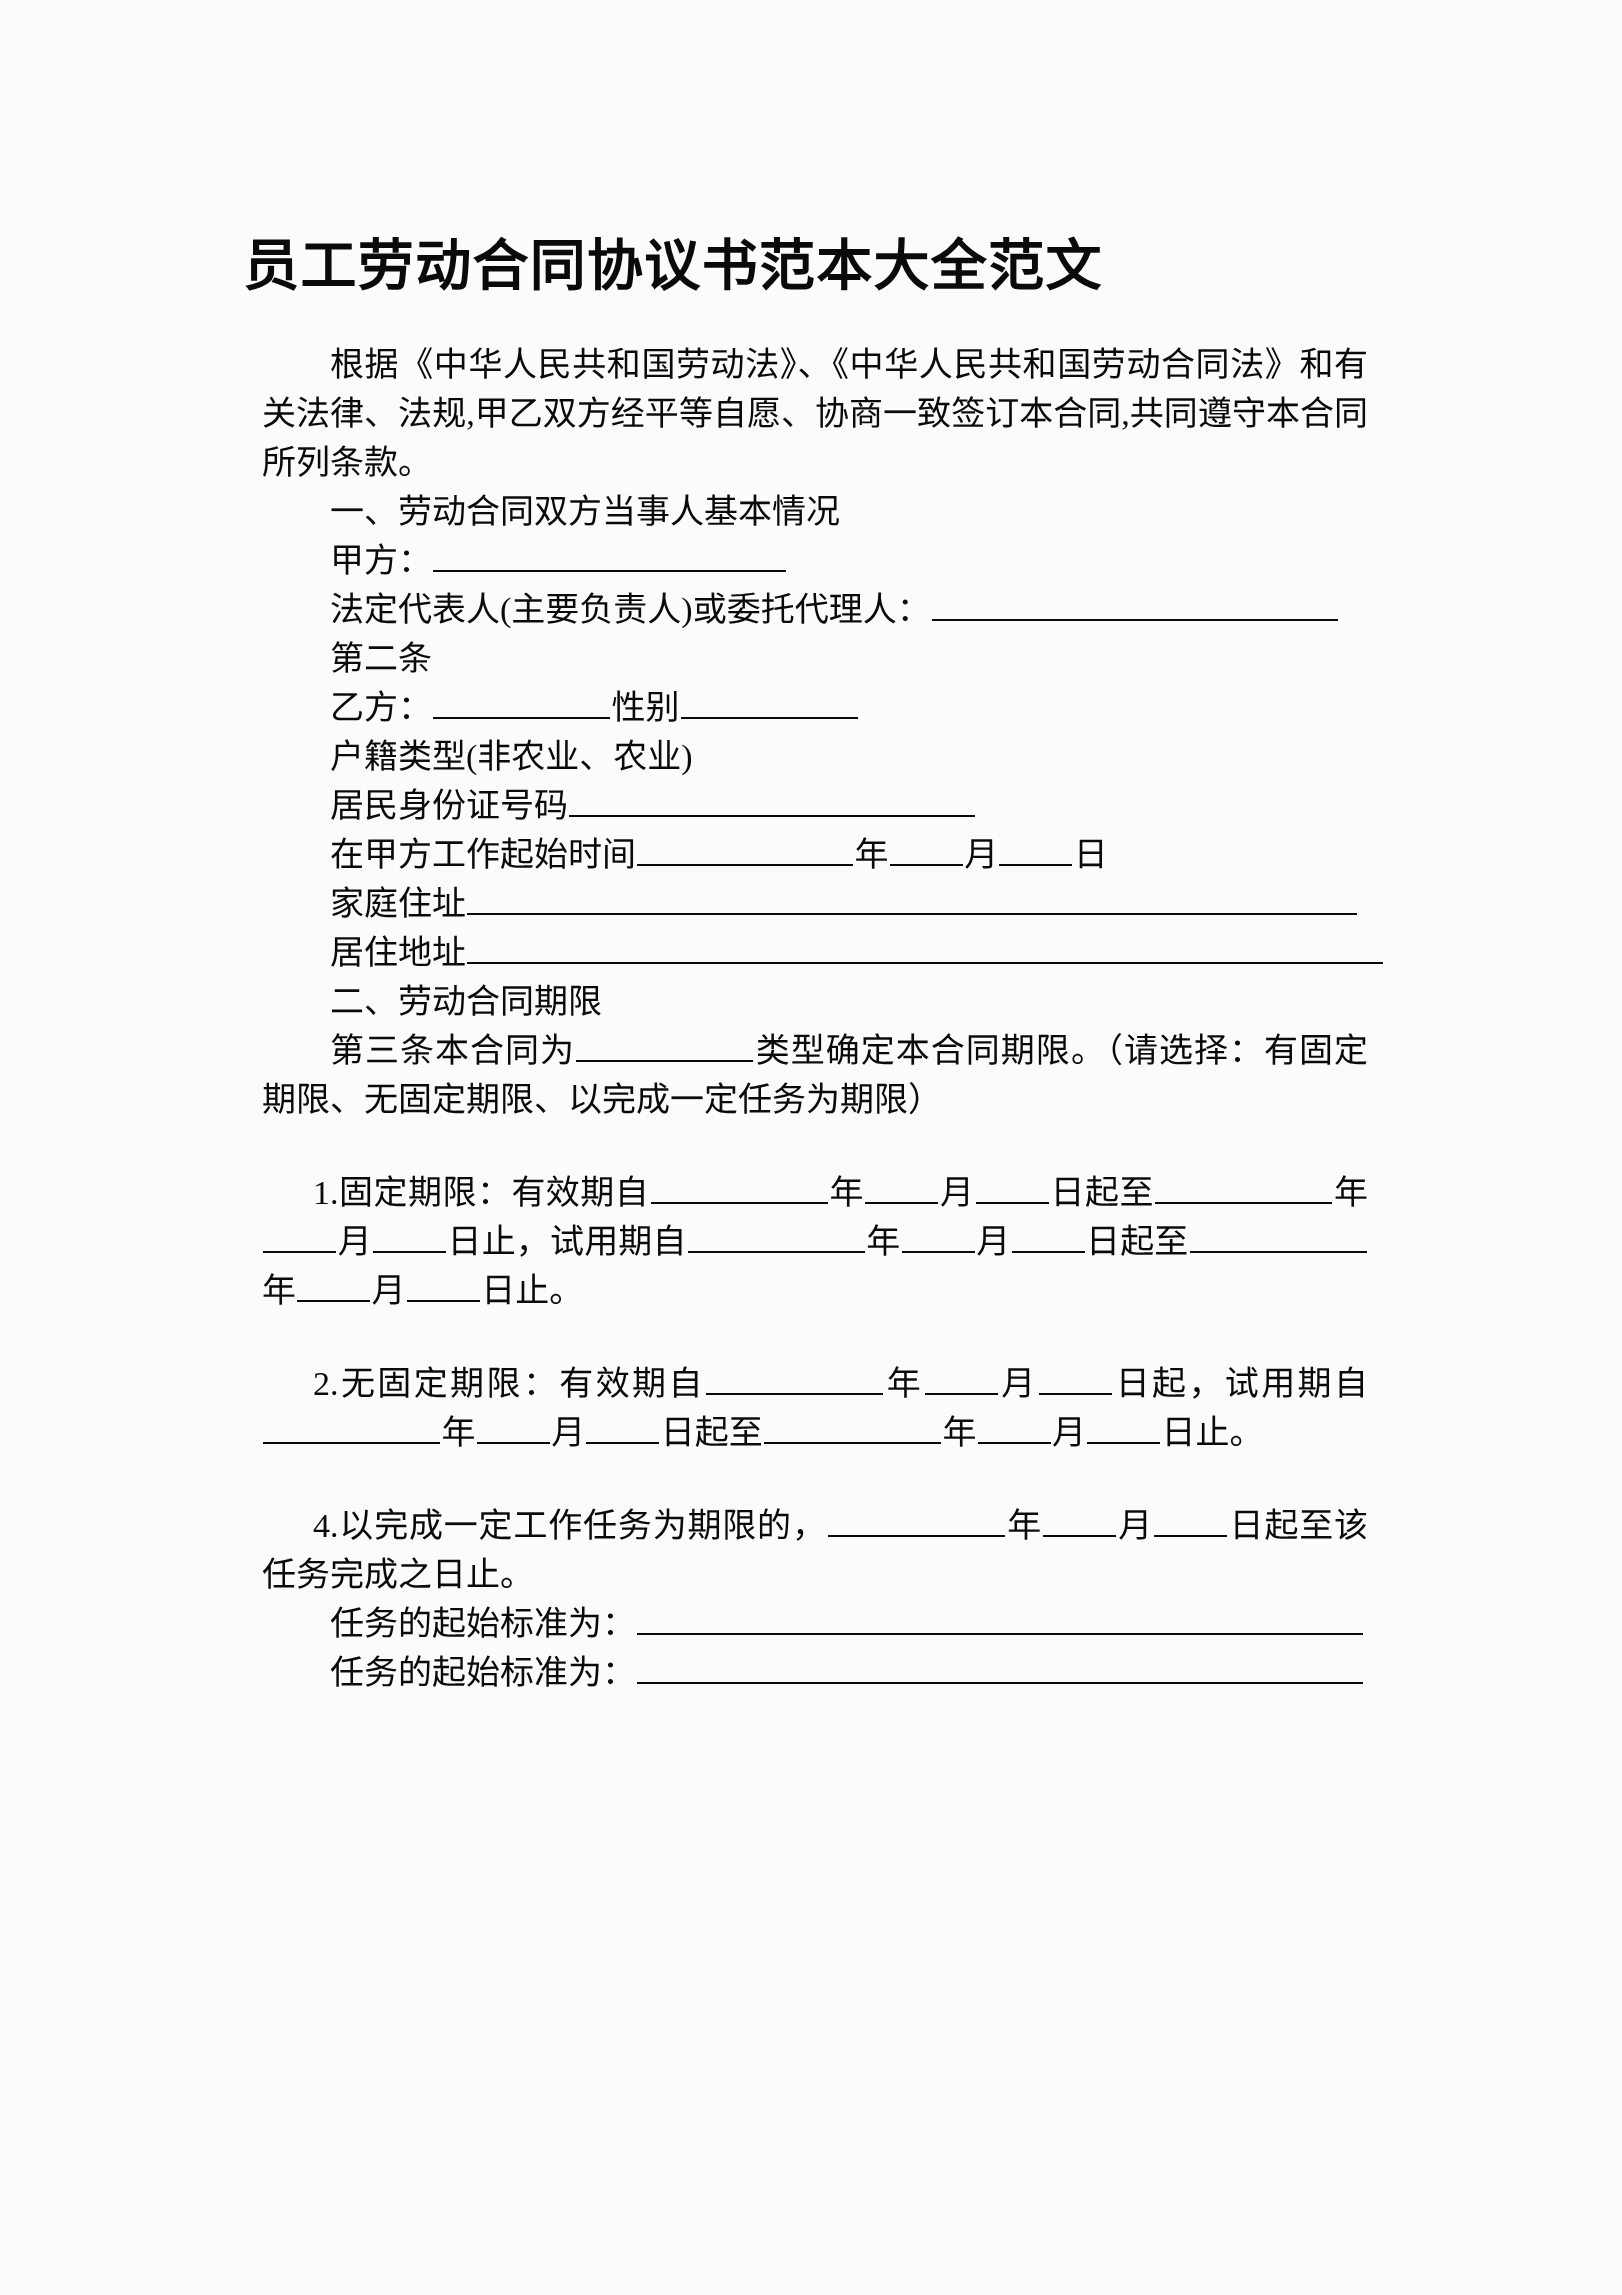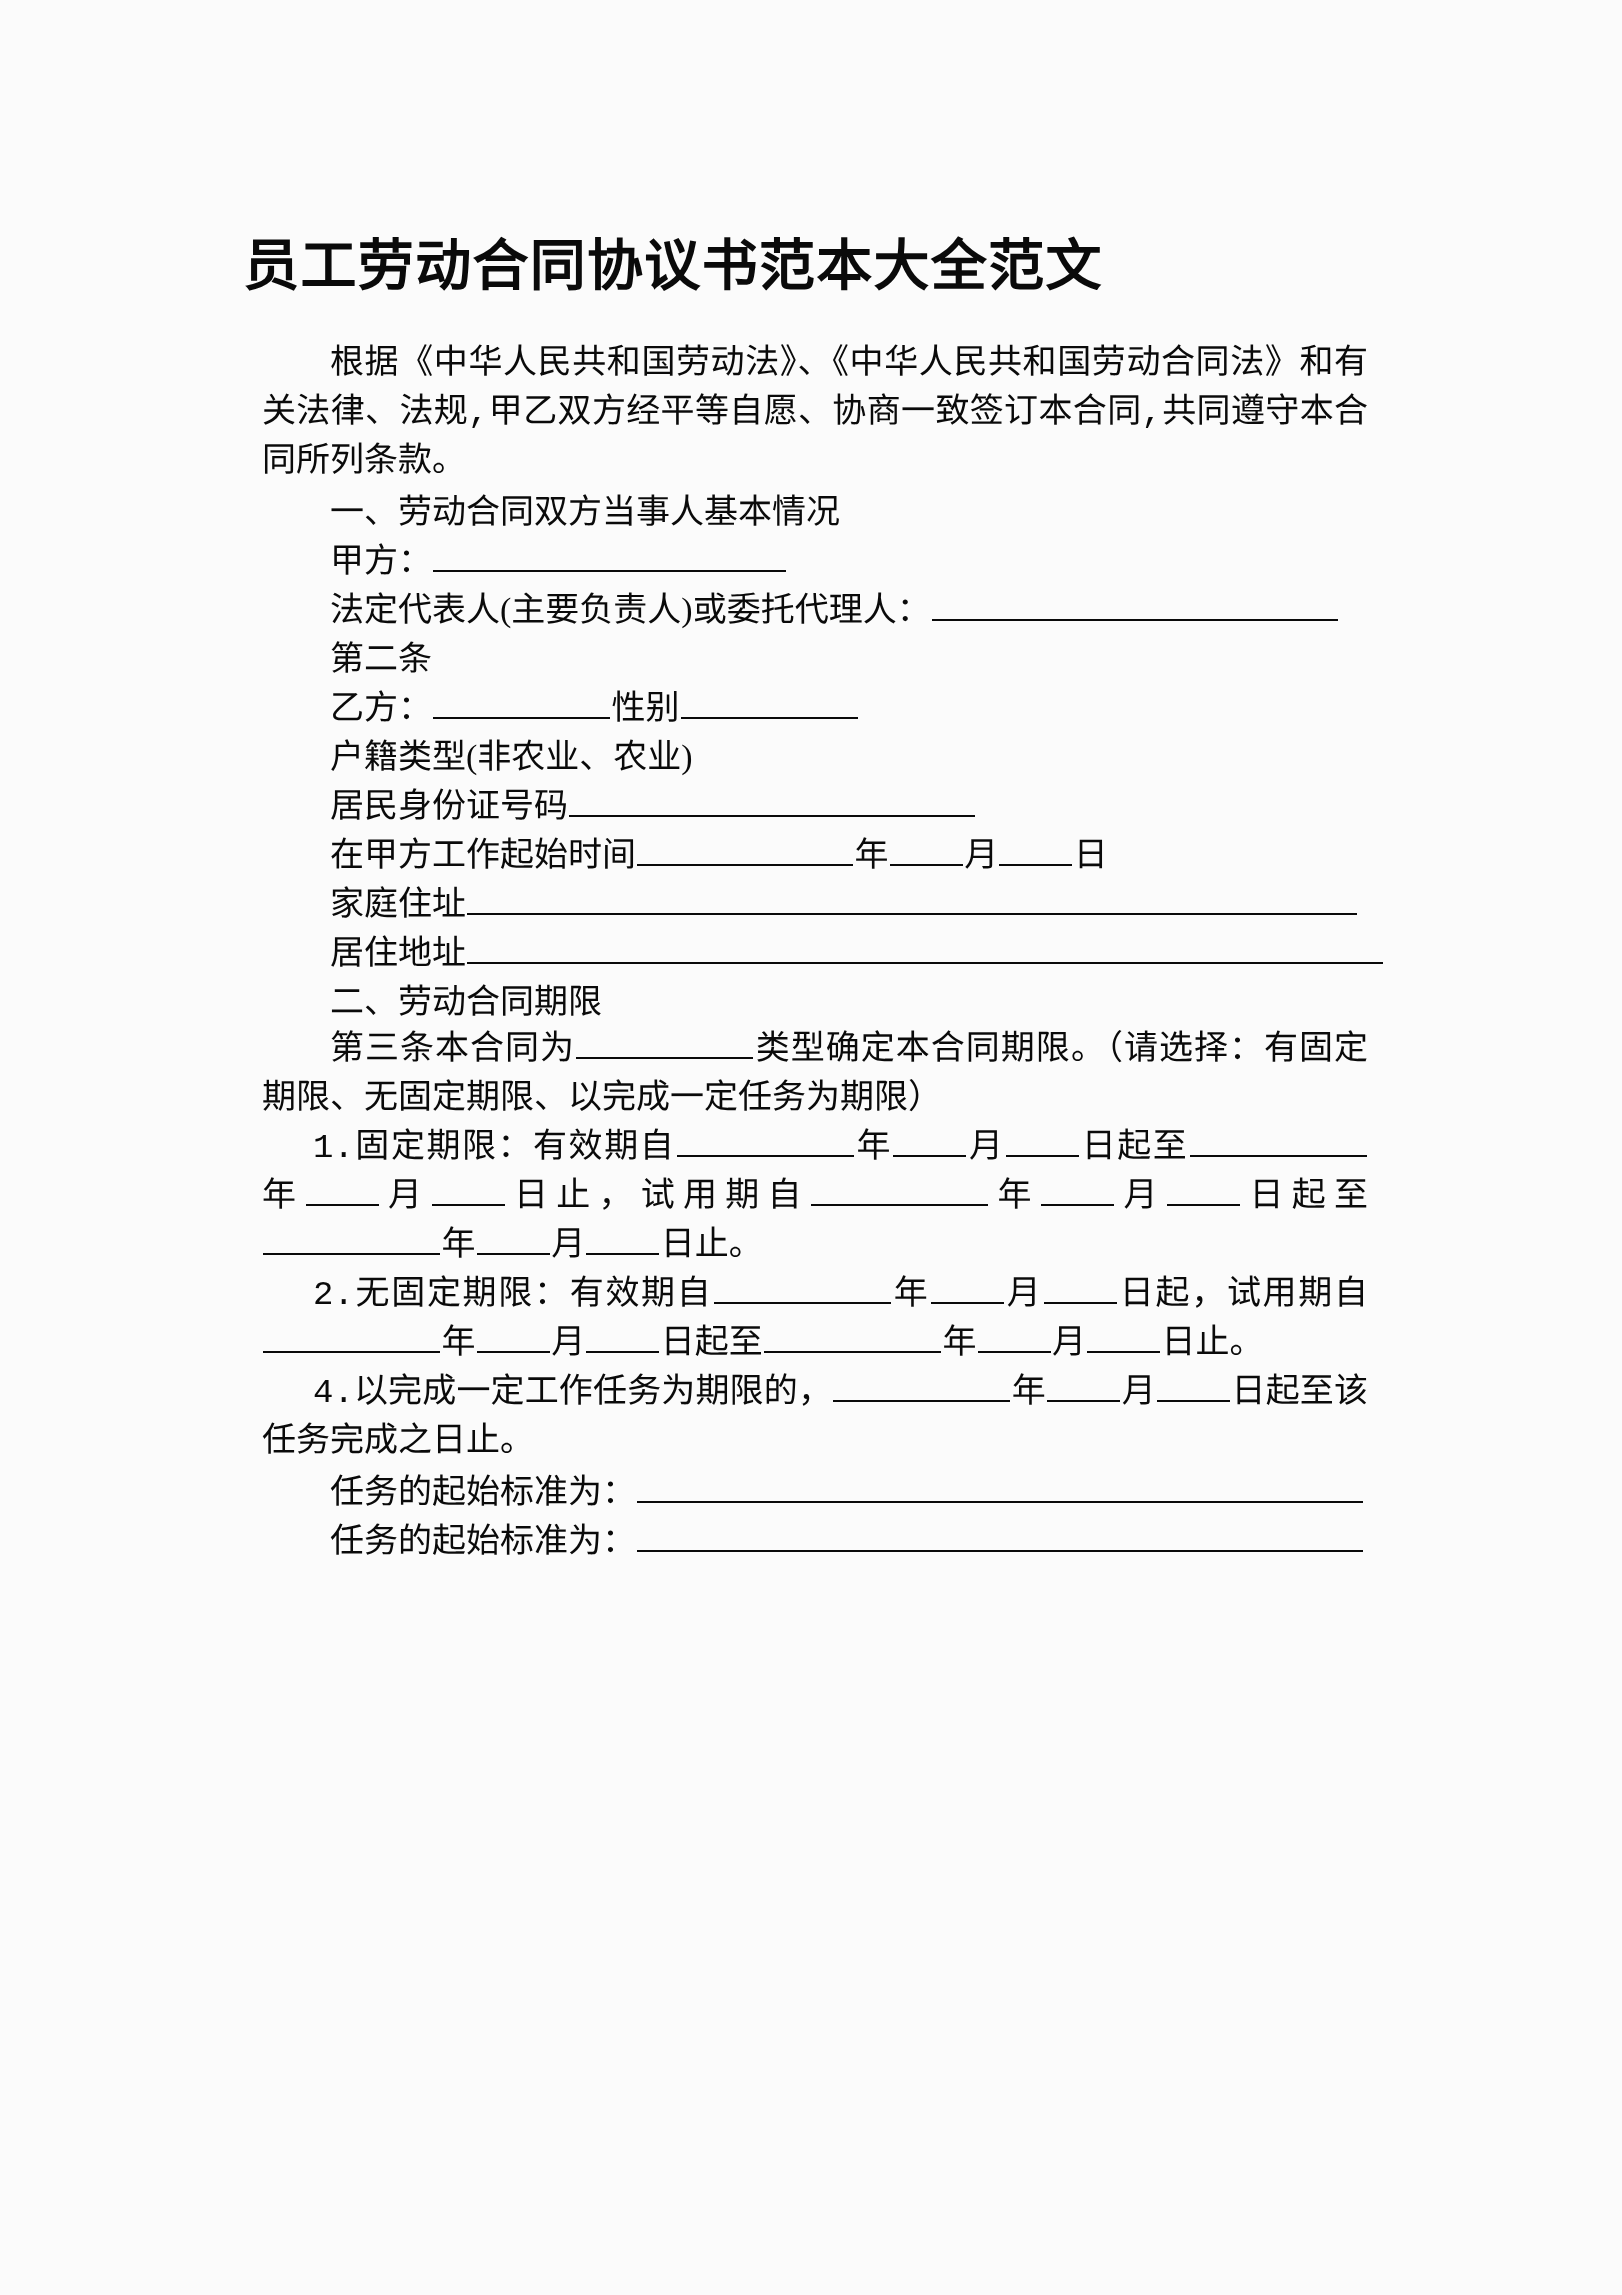--- a/index.html
+++ b/index.html
@@ -45,27 +45,27 @@
   }
 
   .line {
     white-space: nowrap;
     overflow: visible;
   }
   .line.wrap {
     white-space: normal;
     text-align: justify;
     text-justify: inter-ideograph;
-    font-family: Liberation Mono, monospace;
   }
   .indent {
     text-indent: 68px;
   }
   .indent-half {
     text-indent: 51px;
+    margin-top: 44px;
   }
 
   
   .blank {
     display: inline-block;
     border-bottom: 2px solid #0a0a0a;
     vertical-align: baseline;
     height: 0.86em;
     margin: 0 1.3px;
   }

